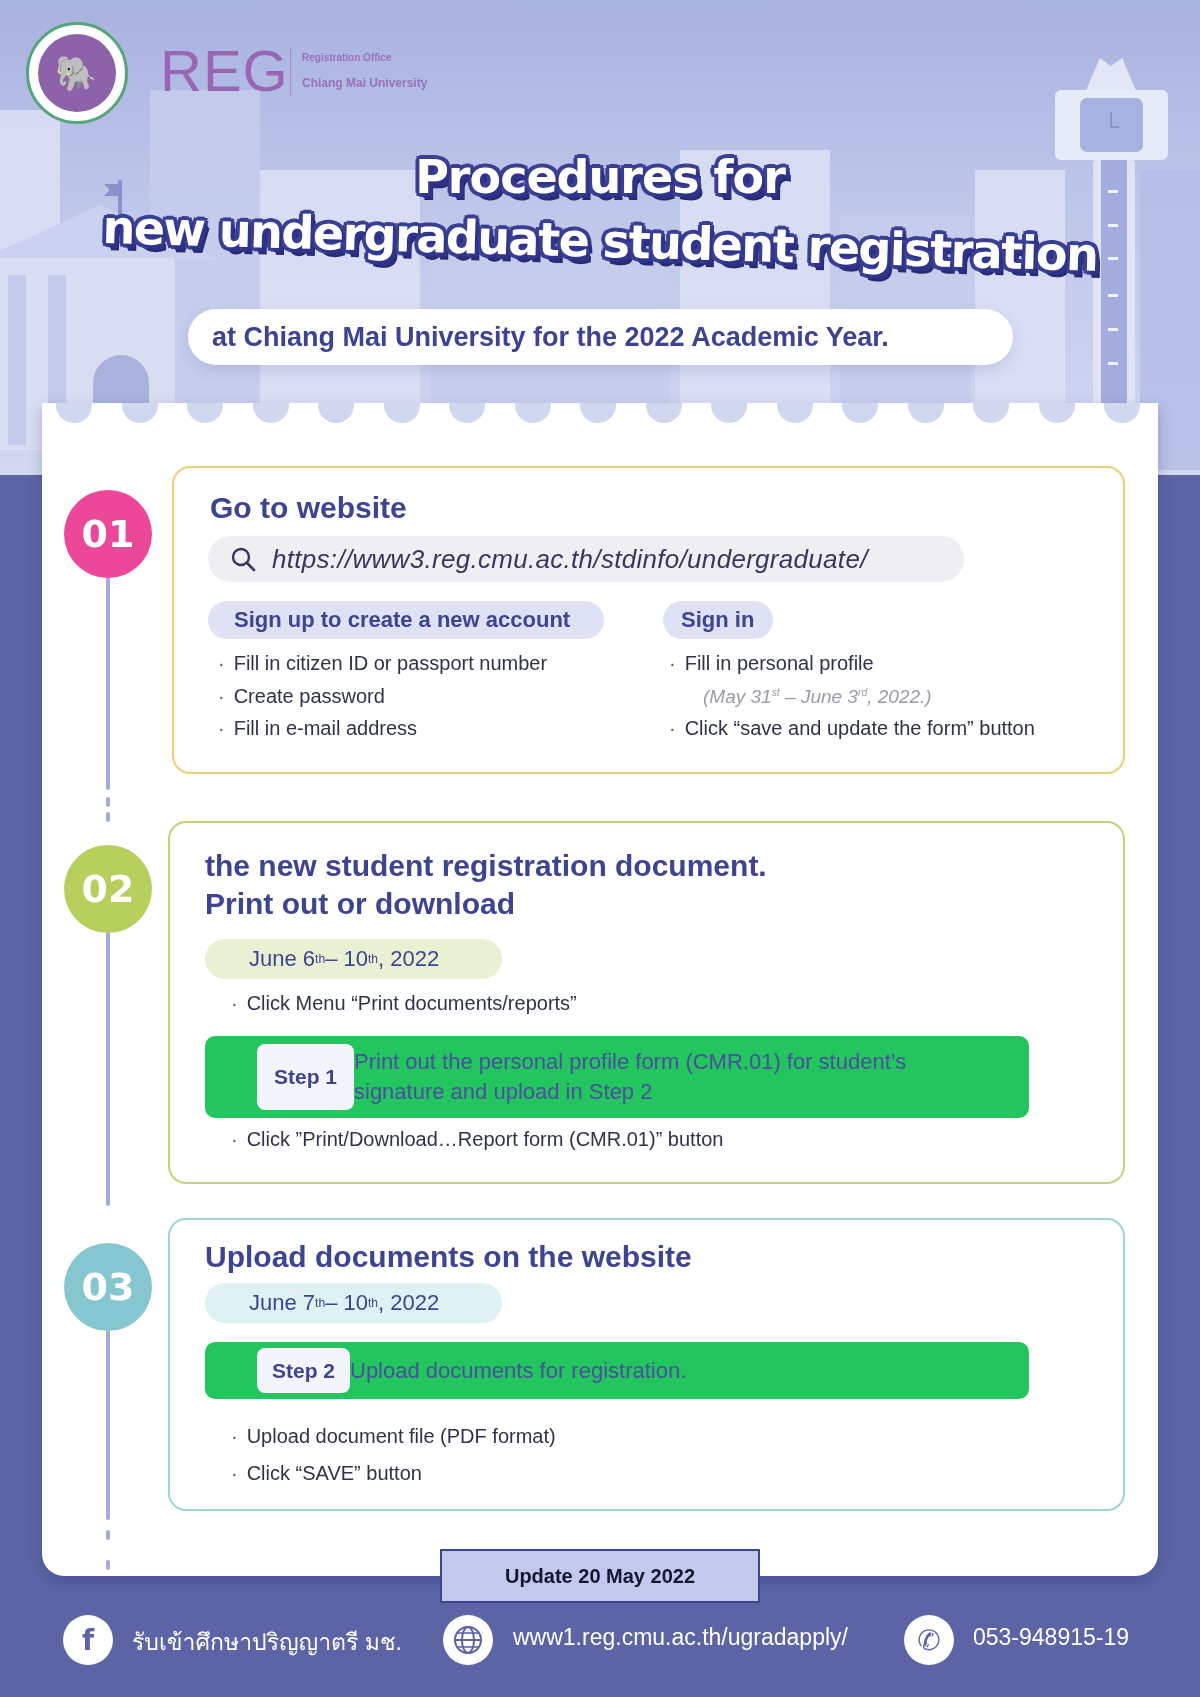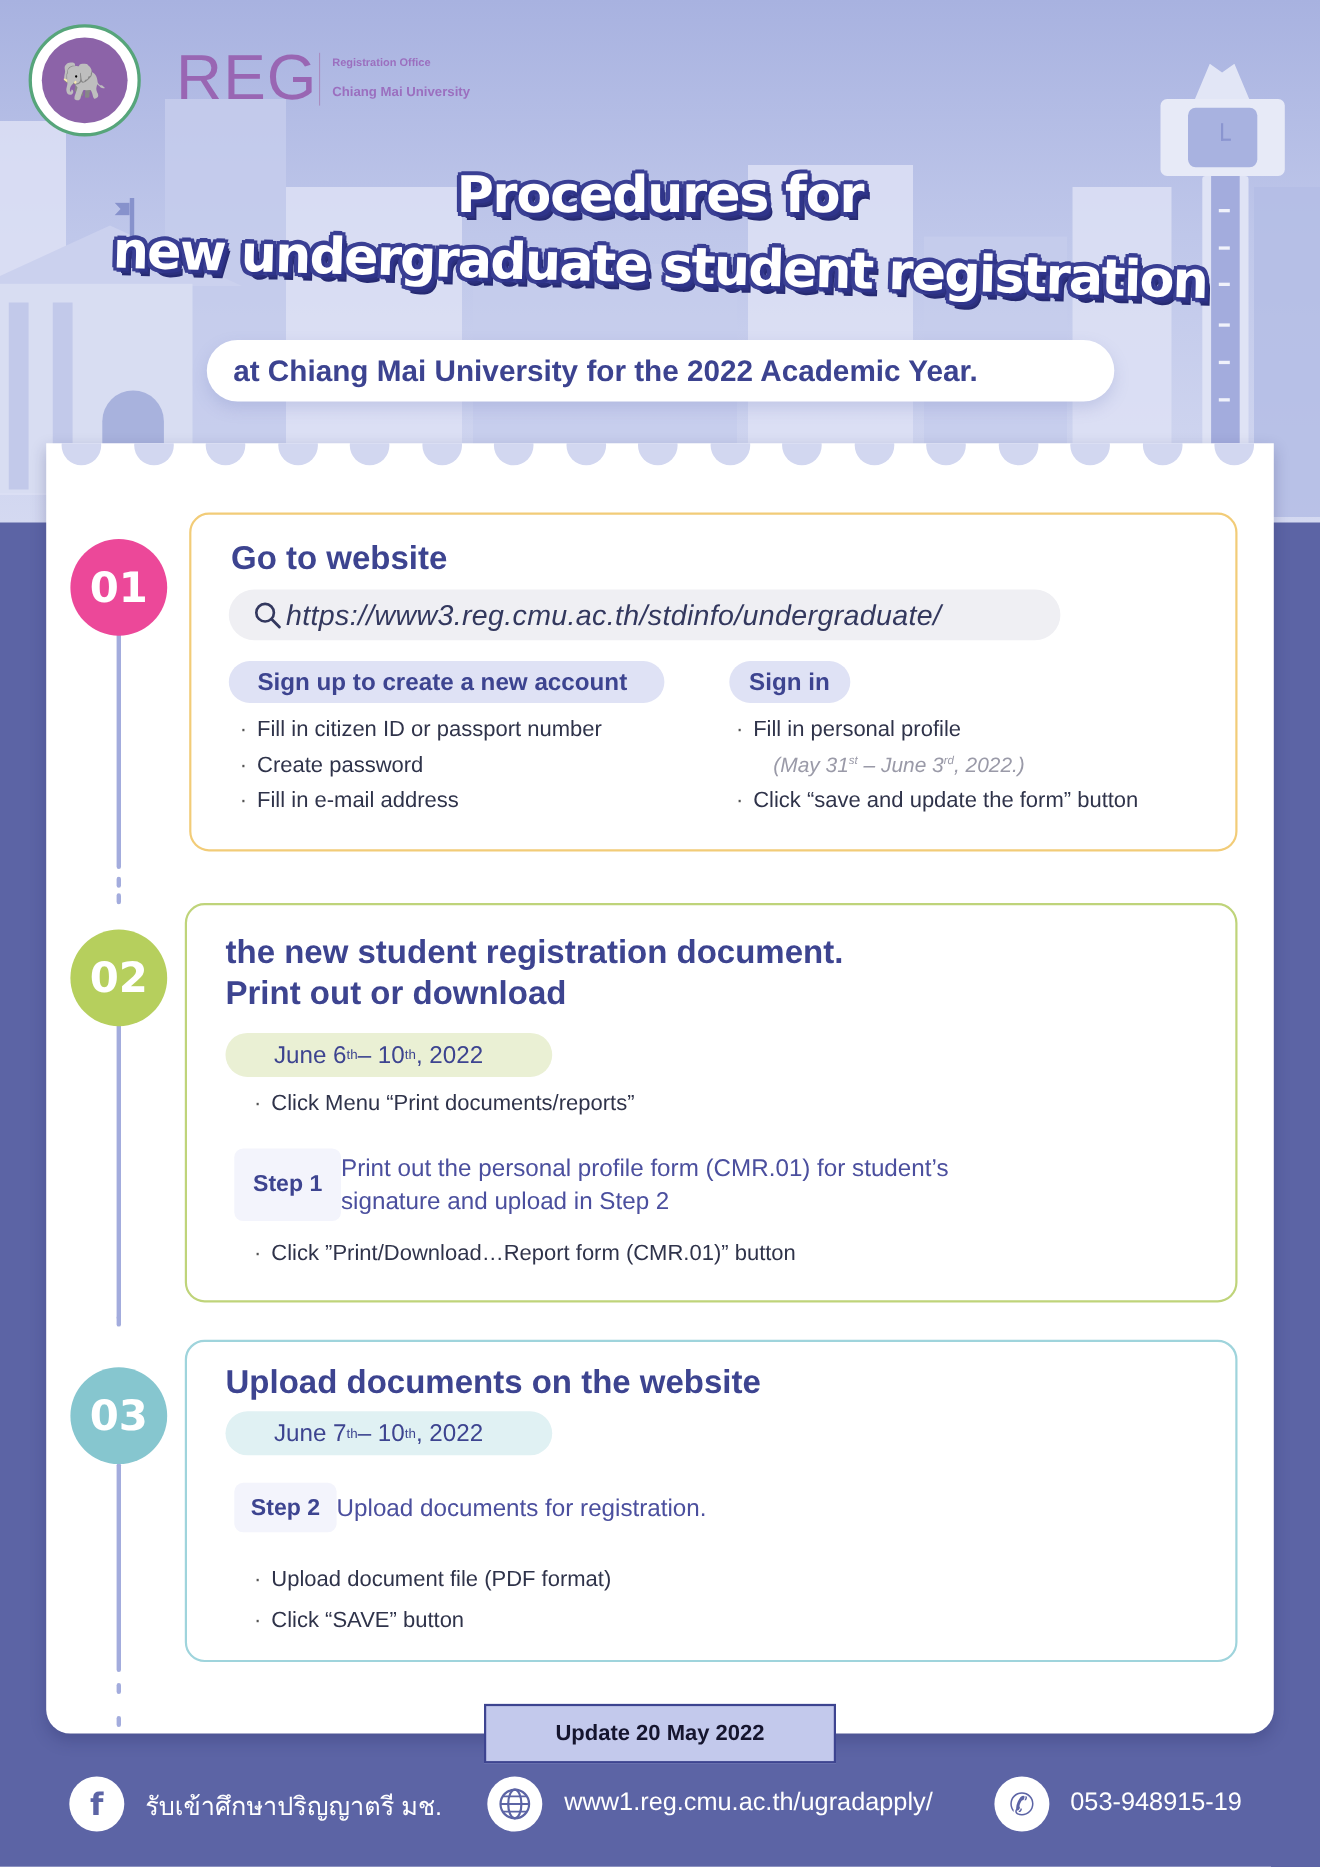--- a/index.html
+++ b/index.html
@@ -83,32 +83,32 @@
   .box { position: absolute; border-radius: 18px; border: 2px solid; }
   .box-1 { left: 172px; top: 466px; width: 953px; height: 308px; border-color: #f2cc78; }
   .box-2 { left: 168px; top: 821px; width: 957px; height: 363px; border-color: #bfd47a; }
   .box-3 { left: 168px; top: 1218px; width: 957px; height: 293px; border-color: #9fd4dc; }
 
   .h-title { position: absolute; font-size: 30px; font-weight: bold; color: #3d4490; line-height: 1.28; }
   .url-bar {
     position: absolute; left: 208px; top: 536px; width: 756px; height: 46px; border-radius: 23px; background: #efeff3;
     display:flex; align-items:center; padding-left: 22px;
   }
-  .url-text { font-size: 26px; font-style: italic; color: #33385e; margin-left: 4px; letter-spacing: .3px; }
+  .url-text { font-size: 26px; font-style: italic; color: #33385e; margin-left: 16px; letter-spacing: .3px; }
   .pill { position: absolute; height: 38px; border-radius: 19px; background: #dfe2f5; display:flex; align-items:center; padding-left: 26px; font-size: 22px; font-weight: bold; color: #3d4490; }
   .bullet { position: absolute; font-size: 20px; color: #2f334a; }
   .bullet::before { content: "·"; margin-right: 9px; color: #555; }
   .note { position: absolute; font-size: 19px; color: #9a9aa8; font-style: italic; }
   sup { font-size: .55em; vertical-align: super; line-height: 0; }
 
   .date-pill { position: absolute; height: 40px; border-radius: 20px; display:flex; align-items:center; padding-left: 44px; font-size: 22px; font-weight: normal; color: #3d4490; }
   .date-pill.green { background: #eaf0d4; }
   .date-pill.teal { background: #e0f1f3; }
 
-  .step-band { position: absolute; left: 205px; width: 824px; background: #ffffff; border-radius: 10px; display:flex; align-items:center; }
+  .step-band { position: absolute; left: 205px; width: 824px; background: #22c55e; border-radius: 10px; display:flex; align-items:center;padding-left:44px; }
   .step-tag { background: #f3f4fc; border-radius: 8px; font-size: 21px; font-weight: bold; color: #3d4490; display:flex; align-items:center; justify-content:center; margin-left: 8px; }
   .step-text { font-size: 22px; color: #4b4f9e; line-height: 1.35; }
 
   .update-box {
     position: absolute; left: 440px; top: 1549px; width: 320px; height: 54px; background: #c3c9ec; border: 2px solid #3d4490;
     display:flex; align-items:center; justify-content:center; font-size: 20px; font-weight: bold; color: #15152e;
   }
   .footer-icon { position: absolute; top: 1615px; width: 50px; height: 50px; border-radius: 50%; background: #fff; color: #5c64a5; display:flex; align-items:center; justify-content:center; font-size: 28px; font-weight: bold; }
   .footer-text { position: absolute; top: 1624px; font-size: 23px; color: #fff; }
 </style>

